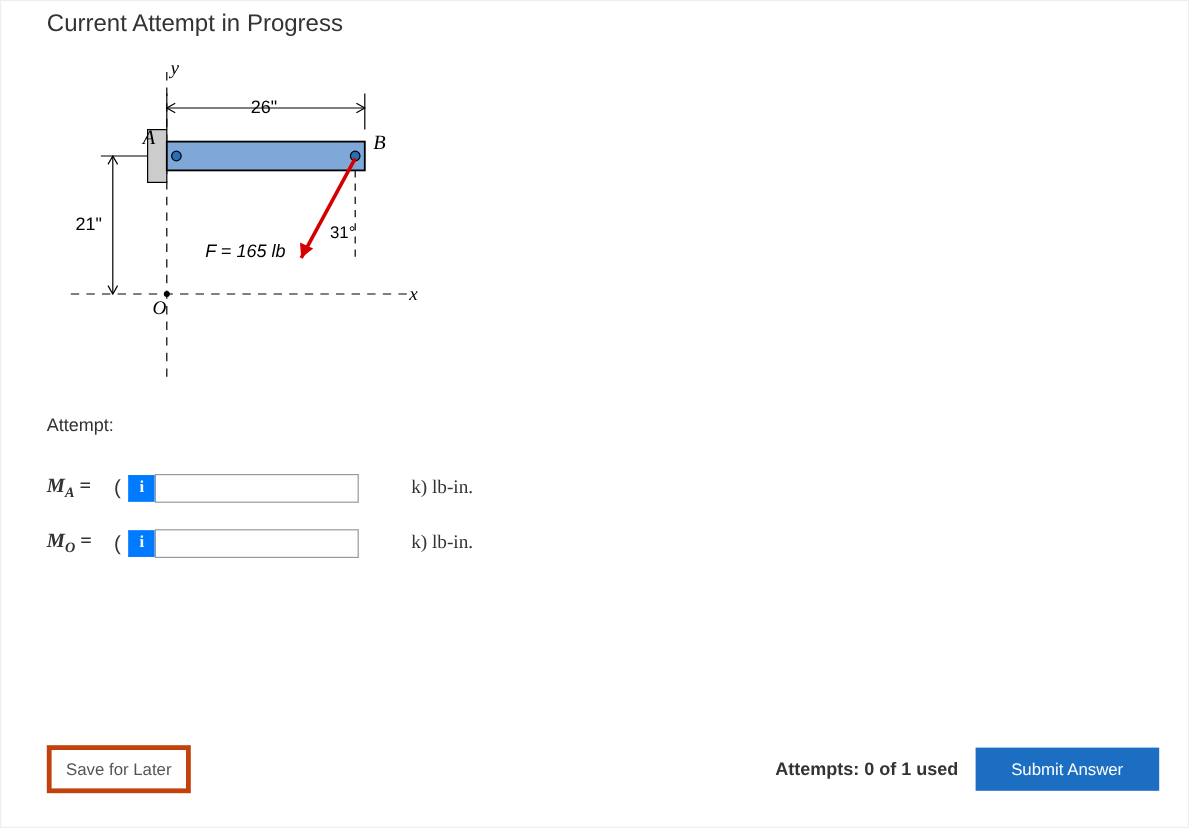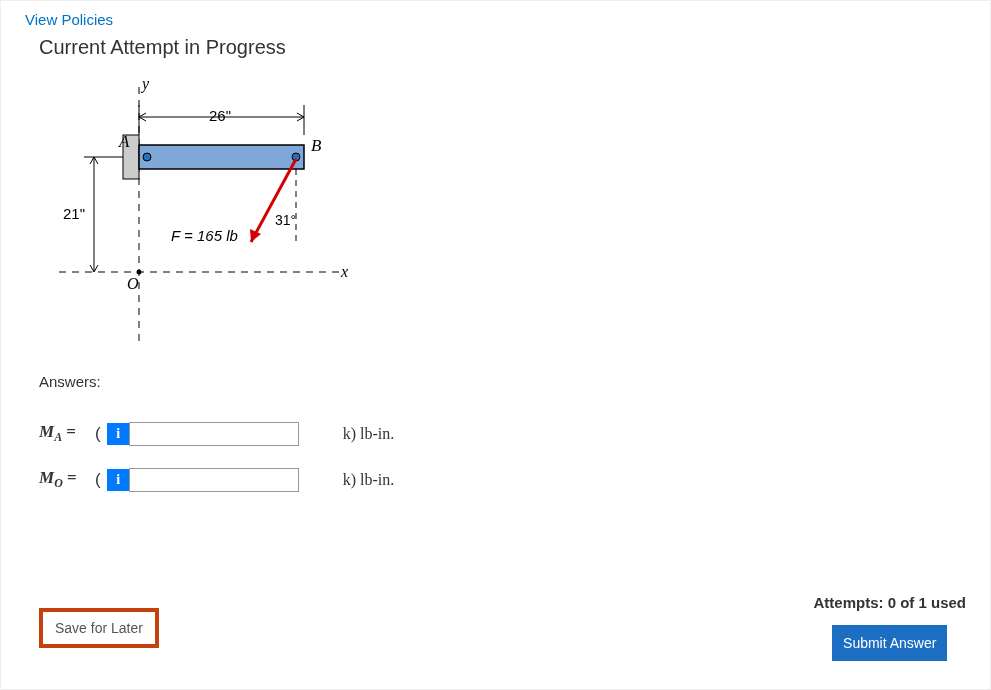--- a/index.html
+++ b/index.html
@@ -85,38 +85,37 @@
     justify-content: space-between;
   }
   .save-btn {
     background: #fff;
     border: 4px solid #c2410c;
     color: #555;
     padding: 8px 12px;
     font-size: 14px;
     cursor: pointer;
   }
-  .footer-right { display: flex; align-items: center; gap: 14px; flex-direction: column; }
+  .footer-right { display: flex; align-items: center; gap: 14px; }
   .attempts { font-weight: 700; font-size: 15px; }
   .submit-btn {
     background: #1b6ec2;
     color: #fff;
     border: none;
-    padding: 10px 11px;
+    padding: 10px 30px;
     font-size: 14px;
     cursor: pointer;
   }
   sub {font-size: 0.7em; font-style: italic;}
 </style>
 </head>
 <body>
 
 <div class="page">
 
-  <a class="header-link">View Policies</a>
   <div class="section-title">Current Attempt in Progress</div>
 
   <div class="content">
 
 
     <div class="diagram">
       <svg width="310" height="280" viewBox="0 0 310 280">
 
         <line x1="100" y1="10" x2="100" y2="270" stroke="#000" stroke-width="1" stroke-dasharray="7,6"></line>
 
@@ -159,21 +158,21 @@
 
         <line x1="257" y1="82" x2="212" y2="165" stroke="#d40000" stroke-width="3"></line>
         <polygon points="212,165 222,157 211,152" fill="#d40000"></polygon>
 
         <text x="236" y="148" font-size="14" font-family="Arial">31°</text>
 
         <text x="132" y="164" font-size="15" font-family="Arial" font-style="italic">F = 165 lb</text>
       </svg>
     </div>
 
-    <div class="answers-lbl">Answers:</div>
+    <div class="answers-lbl">Attempt:</div>
 
     <div class="answers-area">
 
       <div class="answer-row">
         <span class="answer-lbl">
           <span class="italic">M</span><sub>A</sub><span> = </span>
         </span>
         <span class="paren">(</span>
         <span class="info-icon">i</span>
         <input class="answer-input" type="text" value="" style="">

